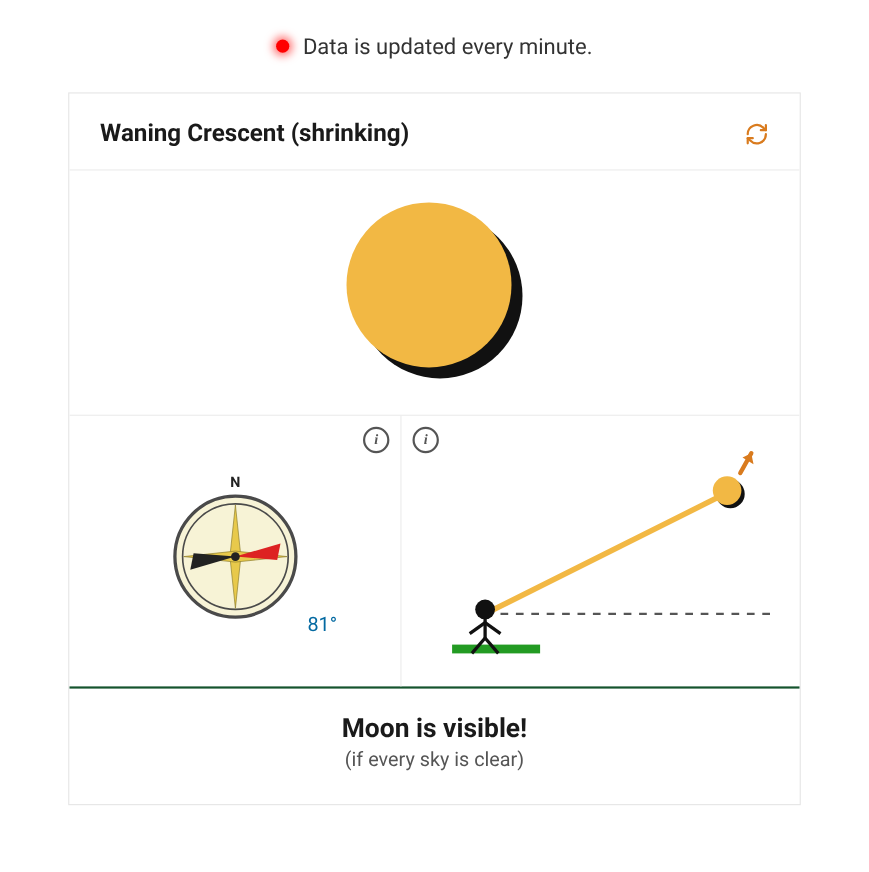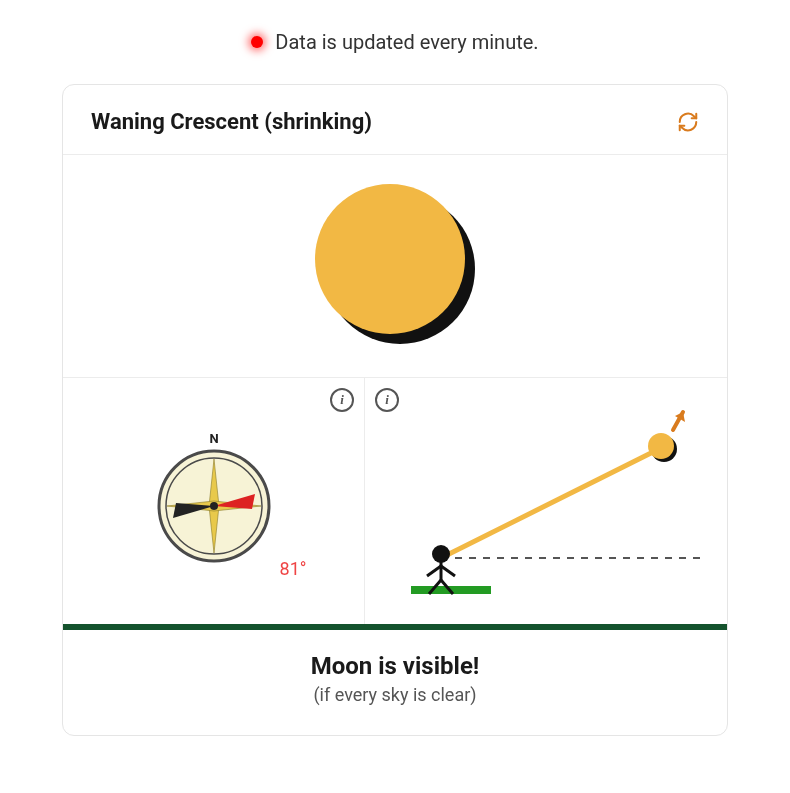--- a/index.html
+++ b/index.html
@@ -1,34 +1,34 @@
 <!DOCTYPE html>
 <html><head>
 <meta charset="utf-8">
 <style>
   html,body{margin:0;padding:0;background:#fff;font-family:-apple-system,BlinkMacSystemFont,"Segoe UI",Roboto,Helvetica,Arial,sans-serif;color:#222;}
   .page{width:706px;min-height:793px;margin:0 auto;box-sizing:border-box;padding:30px 20px 20px 20px;}
   .update-notice{display:flex;align-items:center;justify-content:center;gap:12px;font-size:20px;color:#333;margin-bottom:30px;}
   .live-dot{width:12px;height:12px;border-radius:50%;background:#ff0000;box-shadow:0 0 8px 3px rgba(255,0,0,.55);}
-  .card{border:1px solid #e5e5e5;border-radius:12px;overflow:hidden;}
+  .card{border:1px solid #e5e5e5;border-radius:0;overflow:hidden;}
   .card-header{display:flex;align-items:center;justify-content:space-between;padding:24px 28px 20px 28px;}
   .card-header h2{margin:0;font-size:22px;font-weight:700;color:#1a1a1a;}
   .refresh-icon{color:#d97b1e;display:flex;align-items:center;cursor:pointer;}
   .section-divider{border-top:1px solid #ececec;}
   .phase-section{display:flex;align-items:center;justify-content:center;padding:24px 0 28px 0;}
   .phase-svg{display:block;}
   .mid-row{display:flex;border-top:1px solid #ececec;}
   .mid-col{flex:1;position:relative;padding:20px 16px 16px 16px;min-height:200px;display:flex;align-items:center;justify-content:center;}
   .mid-col.left{border-right:1px solid #ececec;}
   .info-badge{position:absolute;top:10px;width:20px;height:20px;border:2px solid #555;border-radius:50%;display:flex;align-items:center;justify-content:center;font-family:Georgia,serif;font-style:italic;font-weight:600;font-size:13px;color:#555;cursor:pointer;}
   .info-badge.left-badge{right:10px;}
   .info-badge.right-badge{left:10px;}
   .compass-wrap{position:relative;}
-  .compass-deg{position:absolute;right:-28px;bottom:-4px;font-size:18px;color:#ef4444;}
-  .visibility-section{border-top:6px solid #14532d;text-align:center;padding:22px 0 30px 0;}
+  .compass-deg{position:absolute;right:-28px;bottom:-4px;font-size:18px;color:#0369a1;}
+  .visibility-section{border-top:2px solid #14532d;text-align:center;padding:22px 0 30px 0;}
   .visibility-section .title{font-size:24px;font-weight:700;color:#1a1a1a;margin:0;}
   .visibility-section .sub{font-size:18px;color:#555;margin:4px 0 0 0;}
 </style>
 </head>
 <body>
 
 <div class="page">
 
   <div class="update-notice">
     <span class="live-dot"></span>

